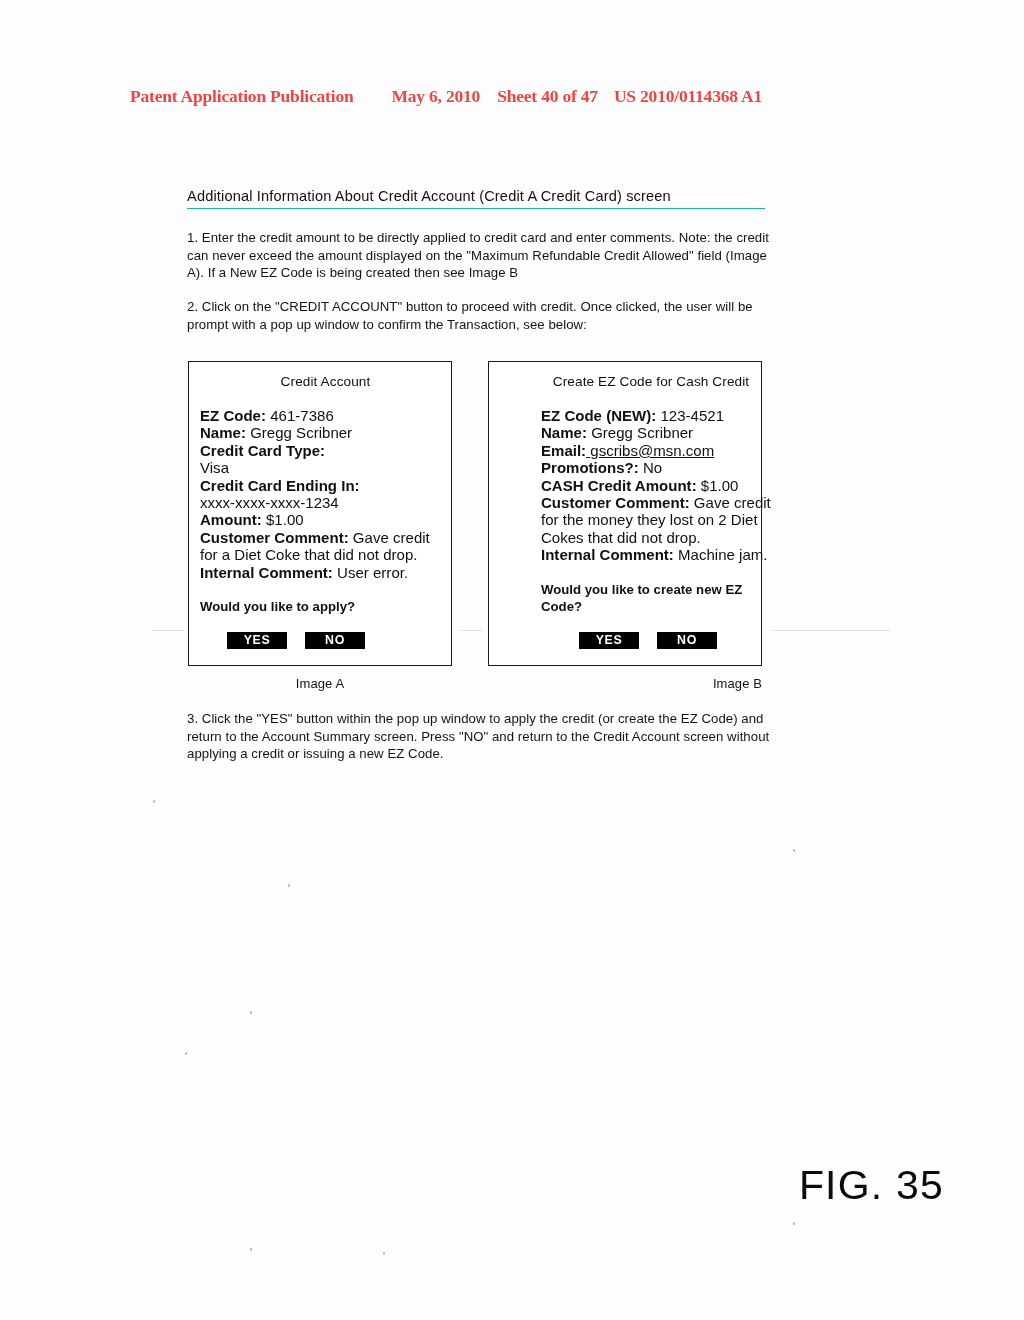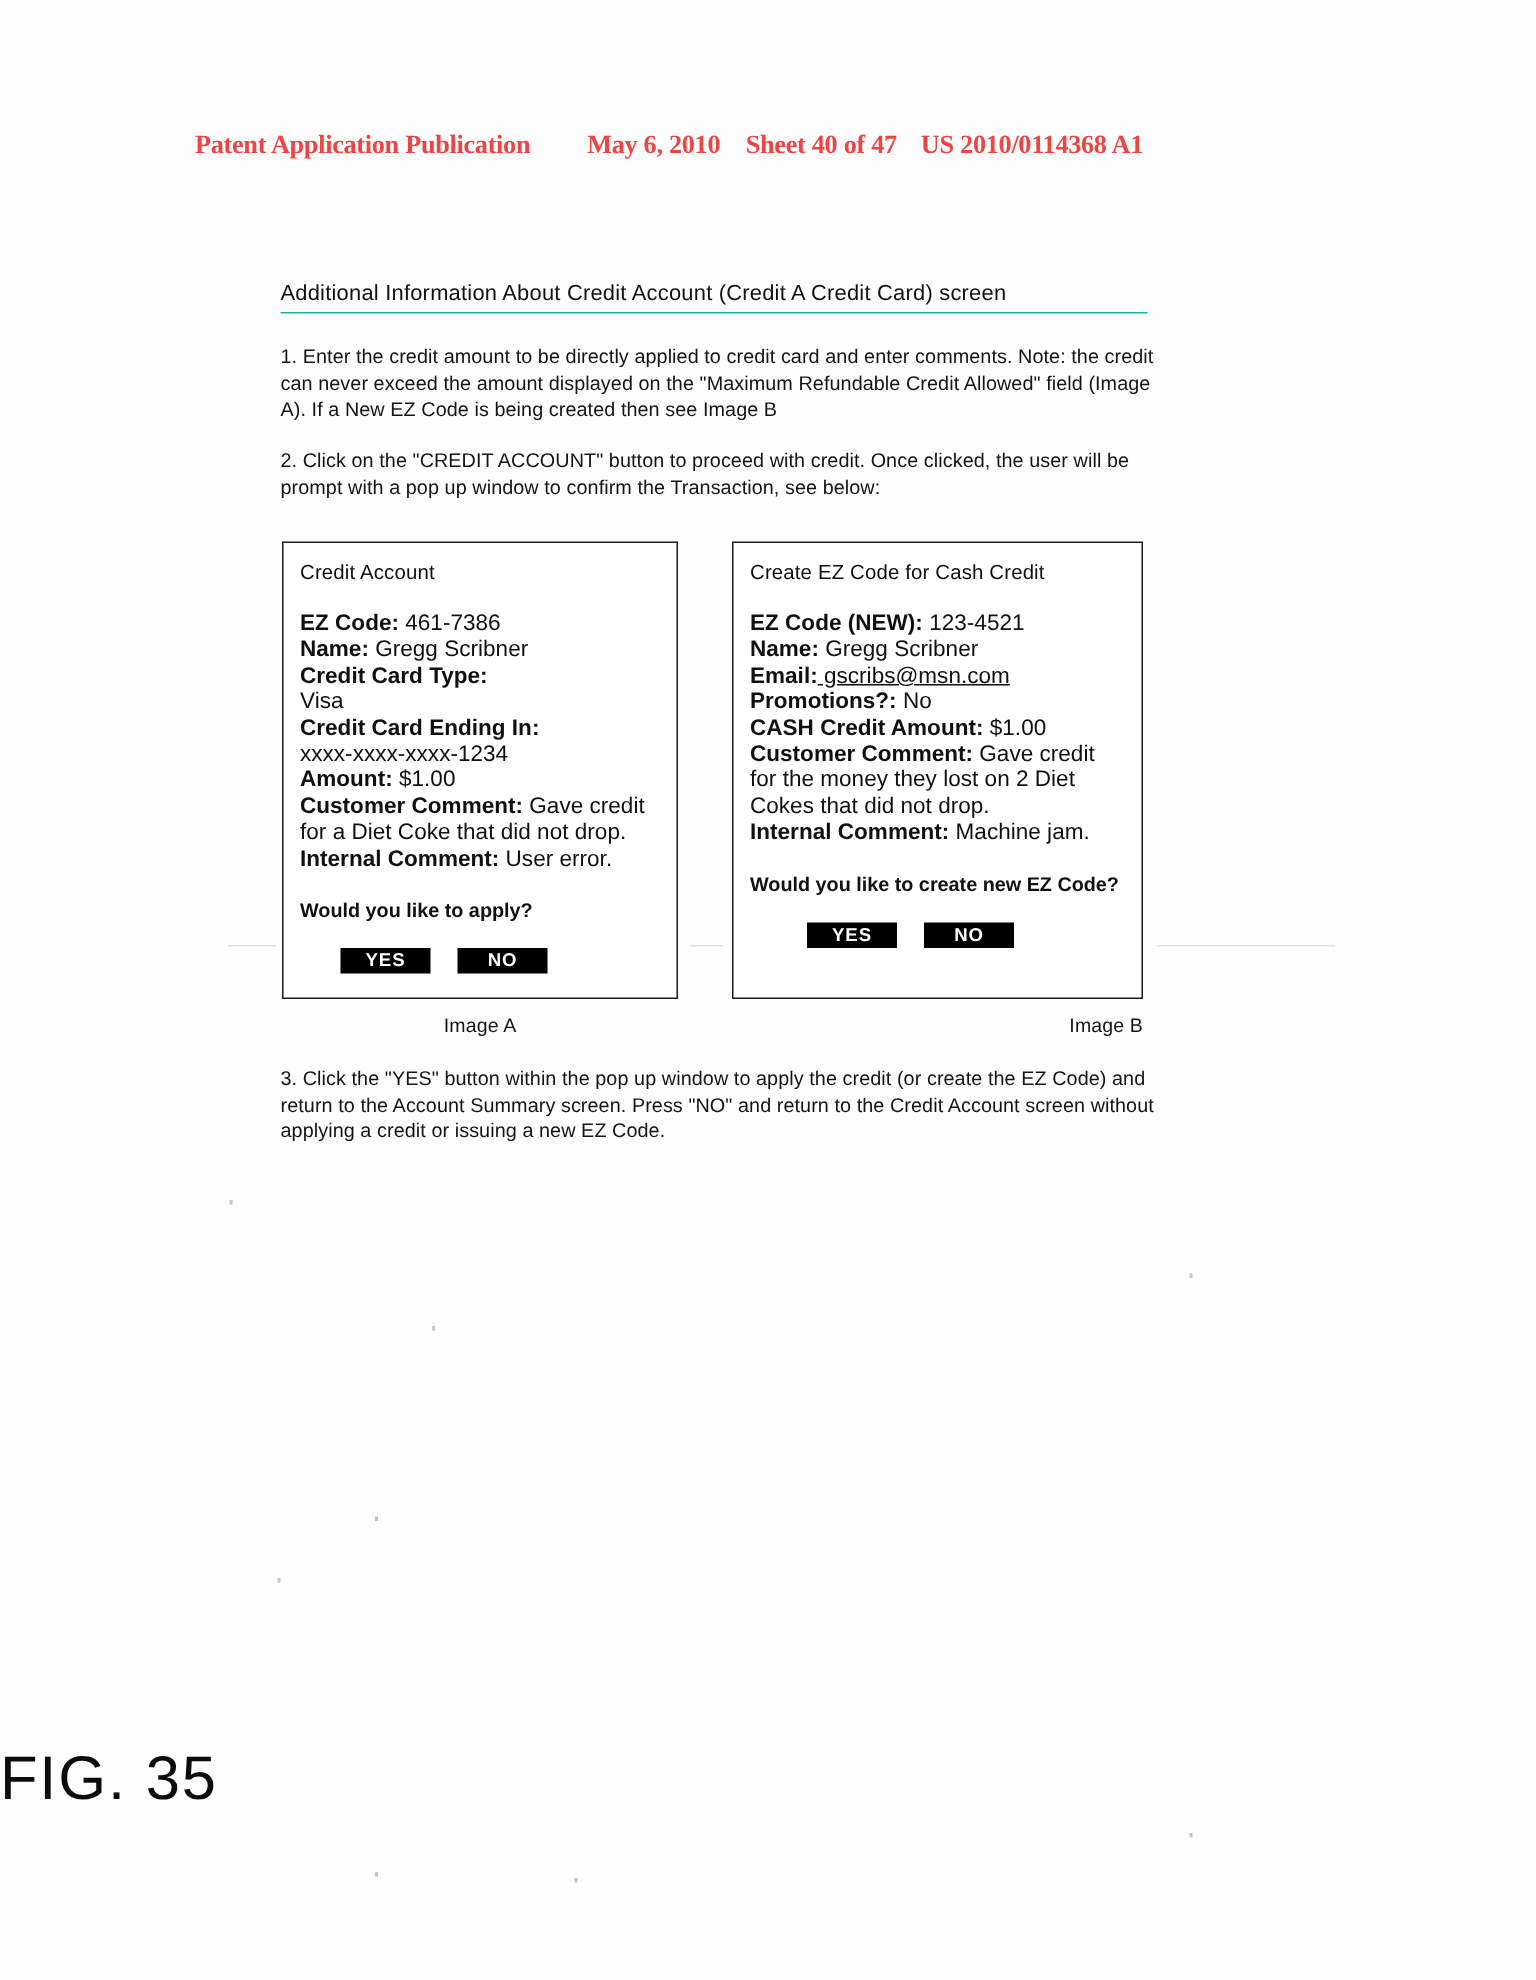--- a/index.html
+++ b/index.html
@@ -71,31 +71,32 @@
   .para-3 { top: 710px; }
 
   
   .mock {
     position: absolute;
     border: 1.4px solid #1b1b1b;
     background: #ffffff;
     box-sizing: border-box;
   }
   .mock-a { left: 188px; top: 361px; width: 264px; height: 305px; }
-  .mock-b { left: 488px; top: 361px; width: 274px; height: 305px; }
+  .mock-b { left: 488px; top: 361px; width: 274px; height: 305px; padding-left: 41px; }
 
   .mock-inner {
     padding: 11px 0 0 11px;
   }
   .mock-heading {
     font-size: 13.6px;
     line-height: 18px;
     color: #101010;
     margin-bottom: 16px;
     letter-spacing: 0.1px;
+    text-align: center;
   }
   .field-list {
     font-size: 15px;
     line-height: 17.4px;
     color: #101010;
     letter-spacing: 0.02px;
   }
   .field-list .row { white-space: nowrap; }
   .field-list .lbl { font-weight: bold; }
   .field-list .val { font-weight: normal; }
@@ -142,21 +143,21 @@
   }
   .cap-a { top: 676px; left: 188px; width: 264px; text-align: center; }
   .cap-b { top: 676px; left: 488px; width: 274px; text-align: right; }
 
   
   .fig-label {
     position: absolute;
     top: 1162px;
     left: 0;
     width: 944px;
-    text-align: left;
+    text-align: right;
     font-size: 41px;
     font-family: "Liberation Sans", sans-serif;
     letter-spacing: 1.2px;
     color: #0b0b0b;
   }
 
   
   .scanline {
     position: absolute;
     height: 1px;

